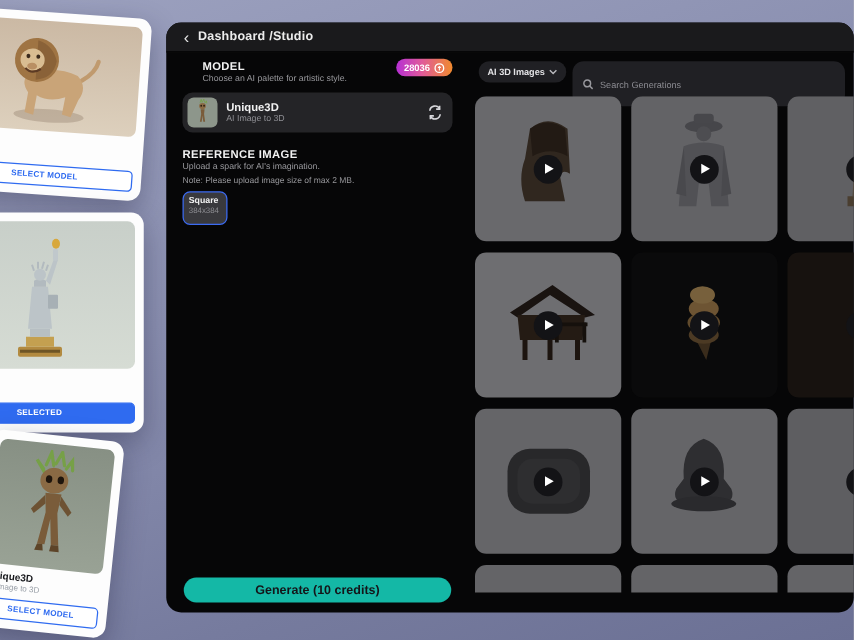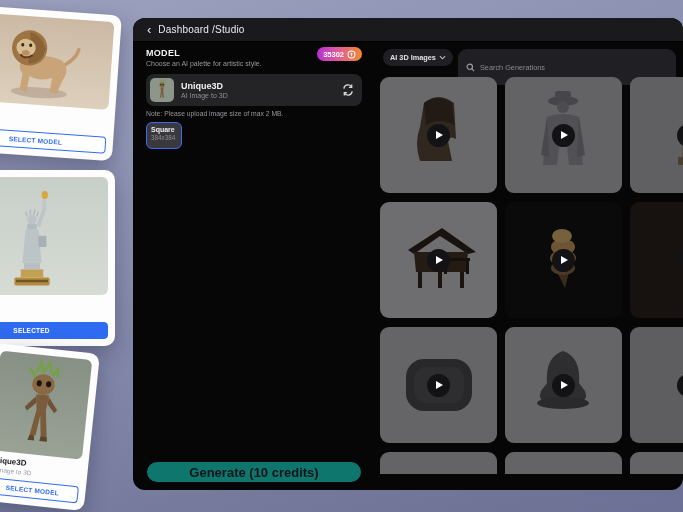--- a/index.html
+++ b/index.html
@@ -22,21 +22,21 @@
   .fcard2 .fcard-img { height:118px; background:linear-gradient(180deg,#c8cfc9,#d6dcd4); }
   .fcard3 { left:-14px; top:348px; width:106px; transform:rotate(6deg); }
   .fcard3 .fcard-img { height:100px; background:linear-gradient(180deg,#879084,#99a295); }
 
   
   .panel { position:absolute; left:133px; top:18px; width:550px; height:472px; background:#060607;
            border-radius:12px; overflow:hidden; }
   .panel-header { position:absolute; left:0; top:0; right:0; height:24px; background:#1a1a1c;
                   display:flex; align-items:center; gap:7px; padding-left:14px; border-bottom:1px solid #000; }
   .back { color:#e6e6e6; font-size:13px; line-height:1; cursor:pointer; }
-  .crumb { color:#ececec; font-size:10px; font-weight:normal; letter-spacing:.2px; }
+  .crumb { color:#ececec; font-size:10px; font-weight:bold; letter-spacing:.2px; }
 
   
   .left-col { position:absolute; left:13px; top:30px; width:216px; bottom:6px; }
   .sec-head { font-size:9px; font-weight:bold; color:#f2f2f2; letter-spacing:.3px; }
   .sec-sub  { font-size:7px; color:#98989c; margin-top:2px; }
   .credits  { position:absolute; right:0; top:-1px; height:14px; padding:0 6px; border-radius:8px;
               background:linear-gradient(90deg,#b62fd4,#e05a9b 45%,#f08a2e); display:flex; align-items:center; gap:3px; cursor:pointer; }
   .credits span { font-size:7.5px; font-weight:bold; color:#fff; }
   .model-card { margin-top:7px; height:32px; background:#242427; border-radius:8px; display:flex; align-items:center;
                 gap:7px; padding:0 8px 0 4px; cursor:pointer; }
@@ -48,21 +48,21 @@
   .dropzone { margin-top:5px; height:44px; background:#1c1c1f; border:1px solid #2b2b30; border-radius:8px;
               display:flex; flex-direction:column; align-items:center; justify-content:center; gap:3px; cursor:pointer; }
   .drop-line { font-size:7.5px; color:#cfcfd3; }
   .drop-line a { color:#5671f5; text-decoration:none; cursor:pointer; }
   .note { font-size:6.8px; color:#97979b; margin-top:4px; }
   .chip { margin-top:5px; width:36px; height:27px; background:#39393d; border:1.5px solid #3c6bf2; border-radius:6px;
           padding:3px 4px; cursor:pointer; }
   .chip-label { font-size:7px; font-weight:bold; color:#f0f0f0; }
   .chip-size  { font-size:6.3px; color:#8d8d92; margin-top:1px; }
   .generate { position:absolute; left:1px; right:1px; bottom:2px; height:20px; border:none; border-radius:11px;
-              background:#0f766e; color:#141519; font-family:inherit; font-size:13px; font-weight:bold; cursor:pointer; }
+              background:#14b8a6; color:#141519; font-family:inherit; font-size:10px; font-weight:bold; cursor:pointer; }
 
   
   .filter-dd { position:absolute; left:250px; top:31px; width:70px; height:17px; background:#202024; border-radius:9px;
                display:flex; align-items:center; justify-content:space-between; padding:0 7px; cursor:pointer; }
   .filter-dd span { font-size:7.3px; color:#e3e3e6; font-weight:bold; }
   .searchbar { position:absolute; left:325px; top:31px; width:218px; height:14px; background:#202024; border-radius:9px;
                display:flex; align-items:center; gap:5px; padding:18px 8px; }
   .searchbar input { flex:1; background:transparent; border:none; outline:none; color:#d8d8dc; font-size:7.3px; font-family:inherit; }
   .searchbar input::placeholder { color:#8a8a90; }
   .grid { position:absolute; left:247px; top:59px; width:367px; height:397px; overflow:hidden;
@@ -138,25 +138,25 @@
   <button class="fcard-btn outline">SELECT MODEL</button>
 </div>
 
 <div class="panel">
   <div class="panel-header">
     <span class="back">‹</span>
     <span class="crumb">Dashboard /Studio</span>
   </div>
 
   <div class="left-col">
-    <div style="position:relative;">
+    <div style="position:relative;margin-left:16px;">
       <div class="sec-head">MODEL</div>
       <div class="sec-sub">Choose an AI palette for artistic style.</div>
       <div class="credits">
-        <span>35302</span>
+        <span>28036</span>
         <svg width="9" height="9" viewBox="0 0 12 12">
           <circle cx="6" cy="6" r="4.6" stroke="#fff" stroke-width="1.4" fill="none"></circle>
           <path d="M6 3.6 V8.4 M4.4 5.2 H7.6" stroke="#fff" stroke-width="1.1"></path>
         </svg>
       </div>
     </div>
 
     <div class="model-card">
       <div class="model-thumb">
         <svg viewBox="0 0 70 110" width="16" height="23">
@@ -172,20 +172,24 @@
         <div class="model-mode">AI Image to 3D</div>
       </div>
       <svg width="12" height="12" viewBox="0 0 13 13">
         <path d="M2 5 A4.5 4.5 0 0 1 10.5 3.4" stroke="#d8d8dc" stroke-width="1.4" fill="none"></path>
         <path d="M10.5 0.6 L10.5 3.6 L7.5 3.6" stroke="#d8d8dc" stroke-width="1.4" fill="none"></path>
         <path d="M11 8 A4.5 4.5 0 0 1 2.5 9.6" stroke="#d8d8dc" stroke-width="1.4" fill="none"></path>
         <path d="M2.5 12.4 L2.5 9.4 L5.5 9.4" stroke="#d8d8dc" stroke-width="1.4" fill="none"></path>
       </svg>
     </div>
 
+    <div class="gap10">
+      <div class="sec-head">REFERENCE IMAGE</div>
+      <div class="sec-sub">Upload a spark for AI's imagination.</div>
+    </div>
     <div class="note">Note: Please upload image size of max 2 MB.</div>
 
     <div class="chip">
       <div class="chip-label">Square</div>
       <div class="chip-size">384x384</div>
     </div>
 
     <button class="generate">Generate (10 credits)</button>
   </div>
 

